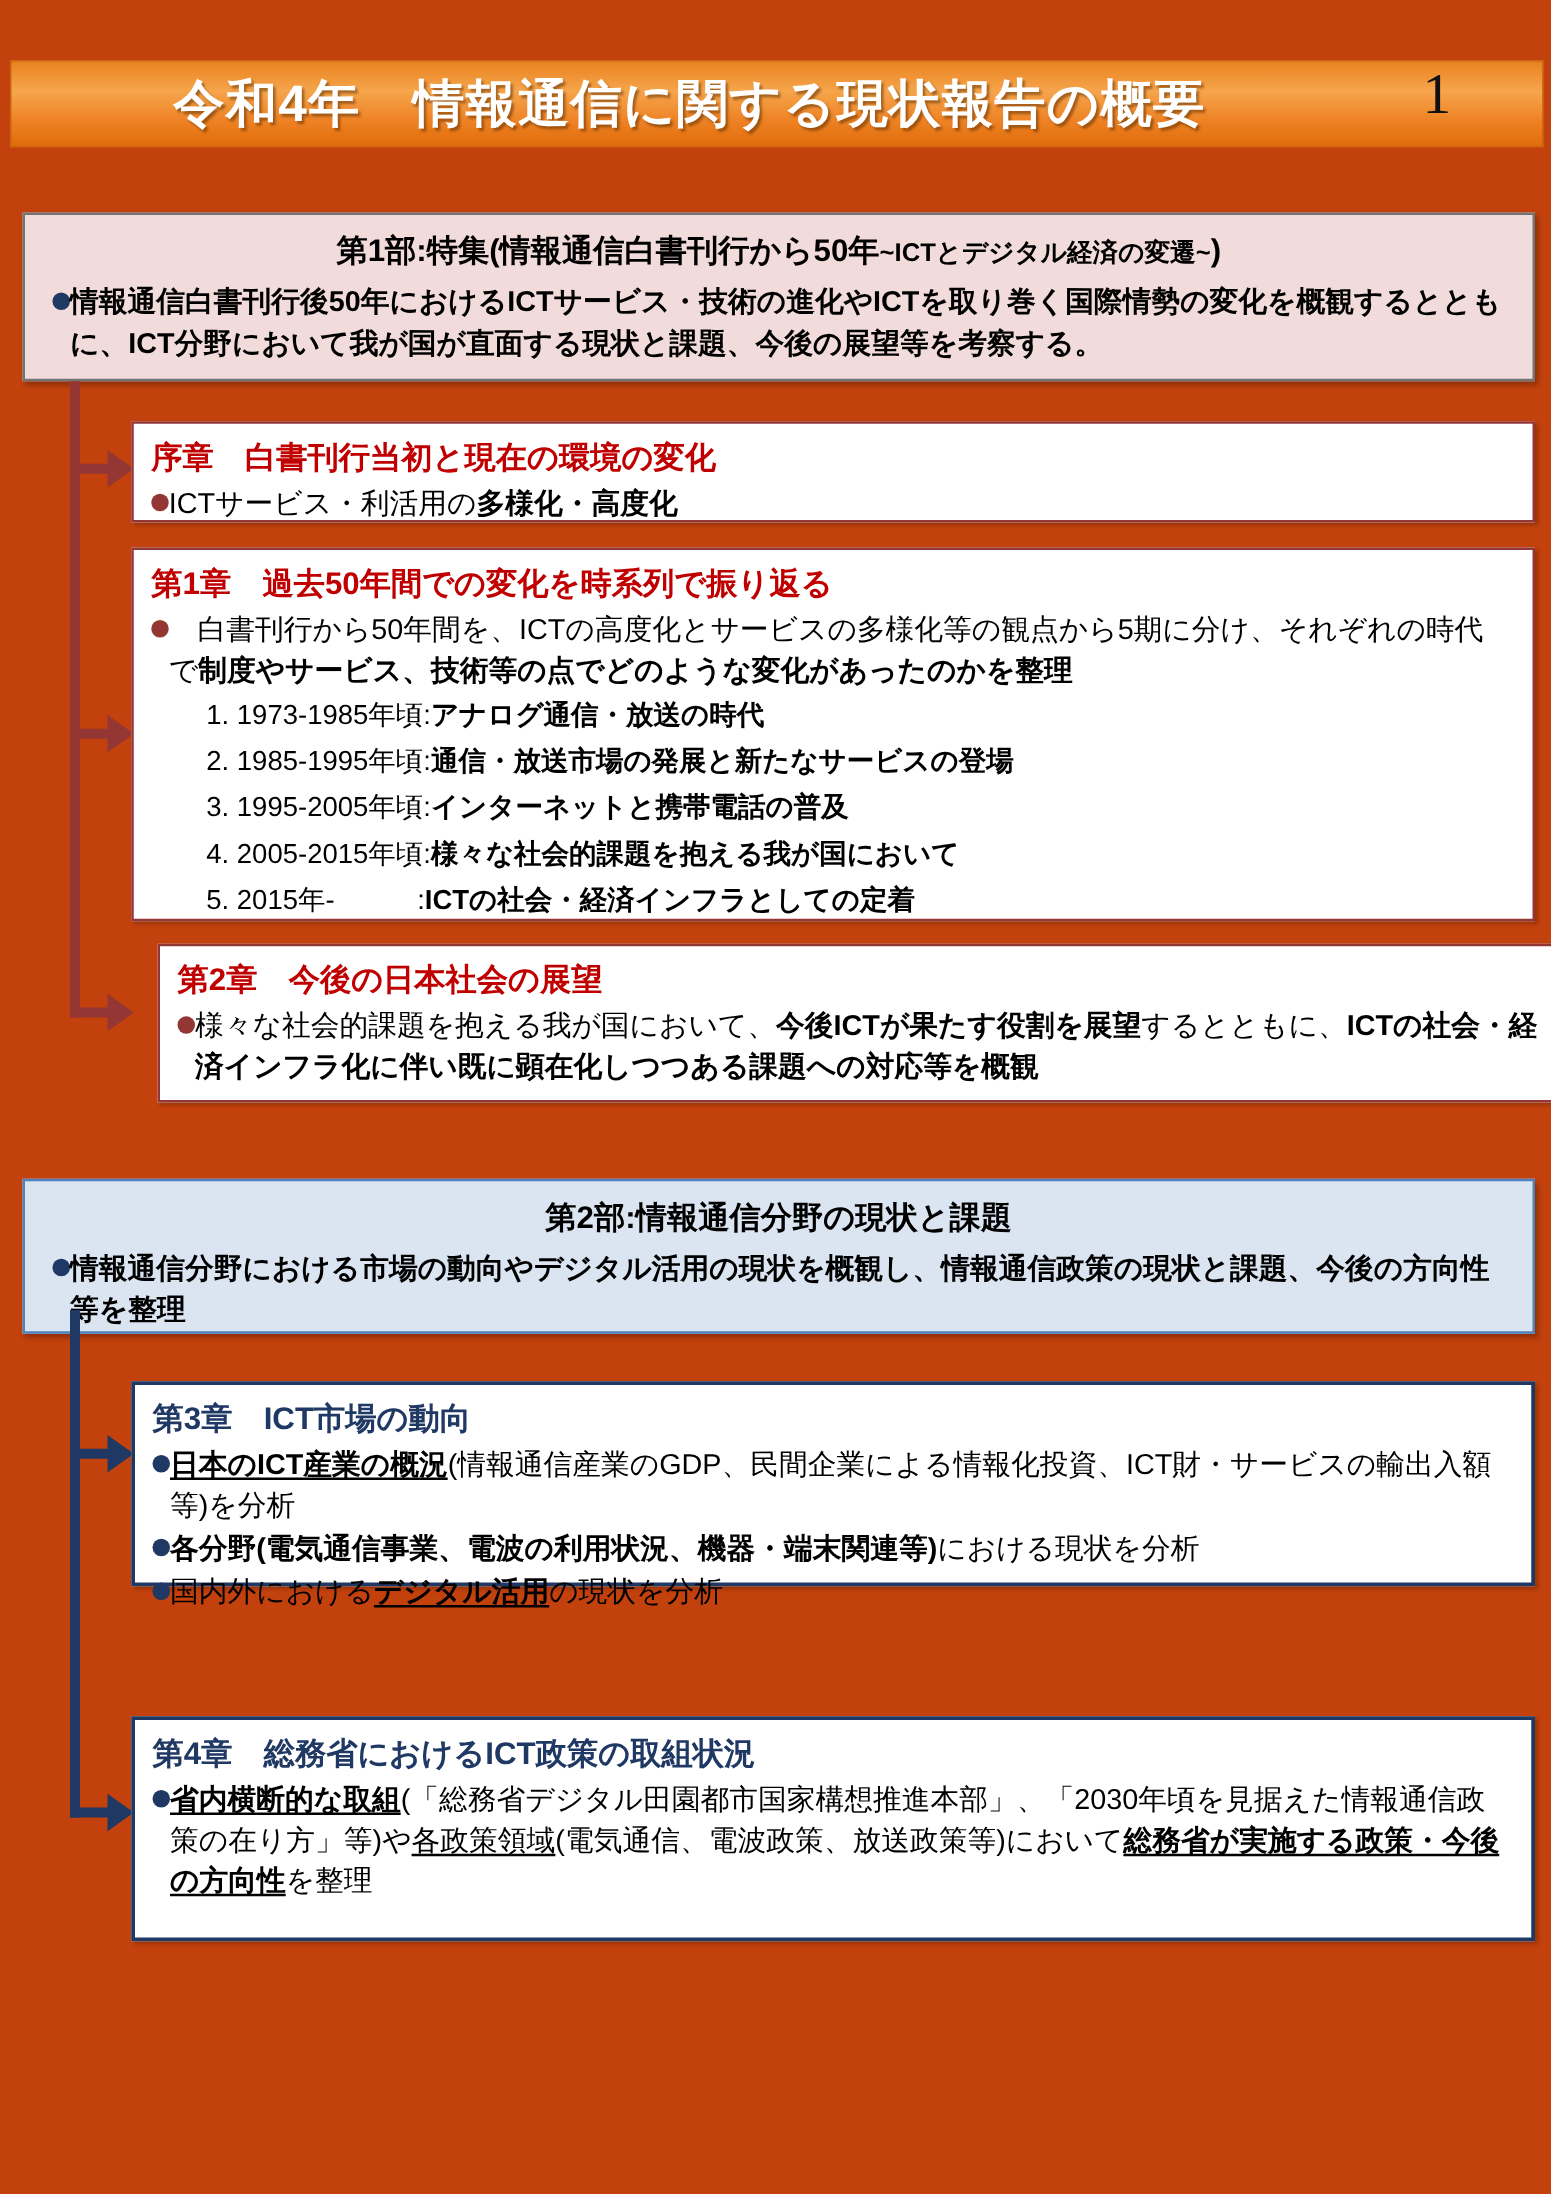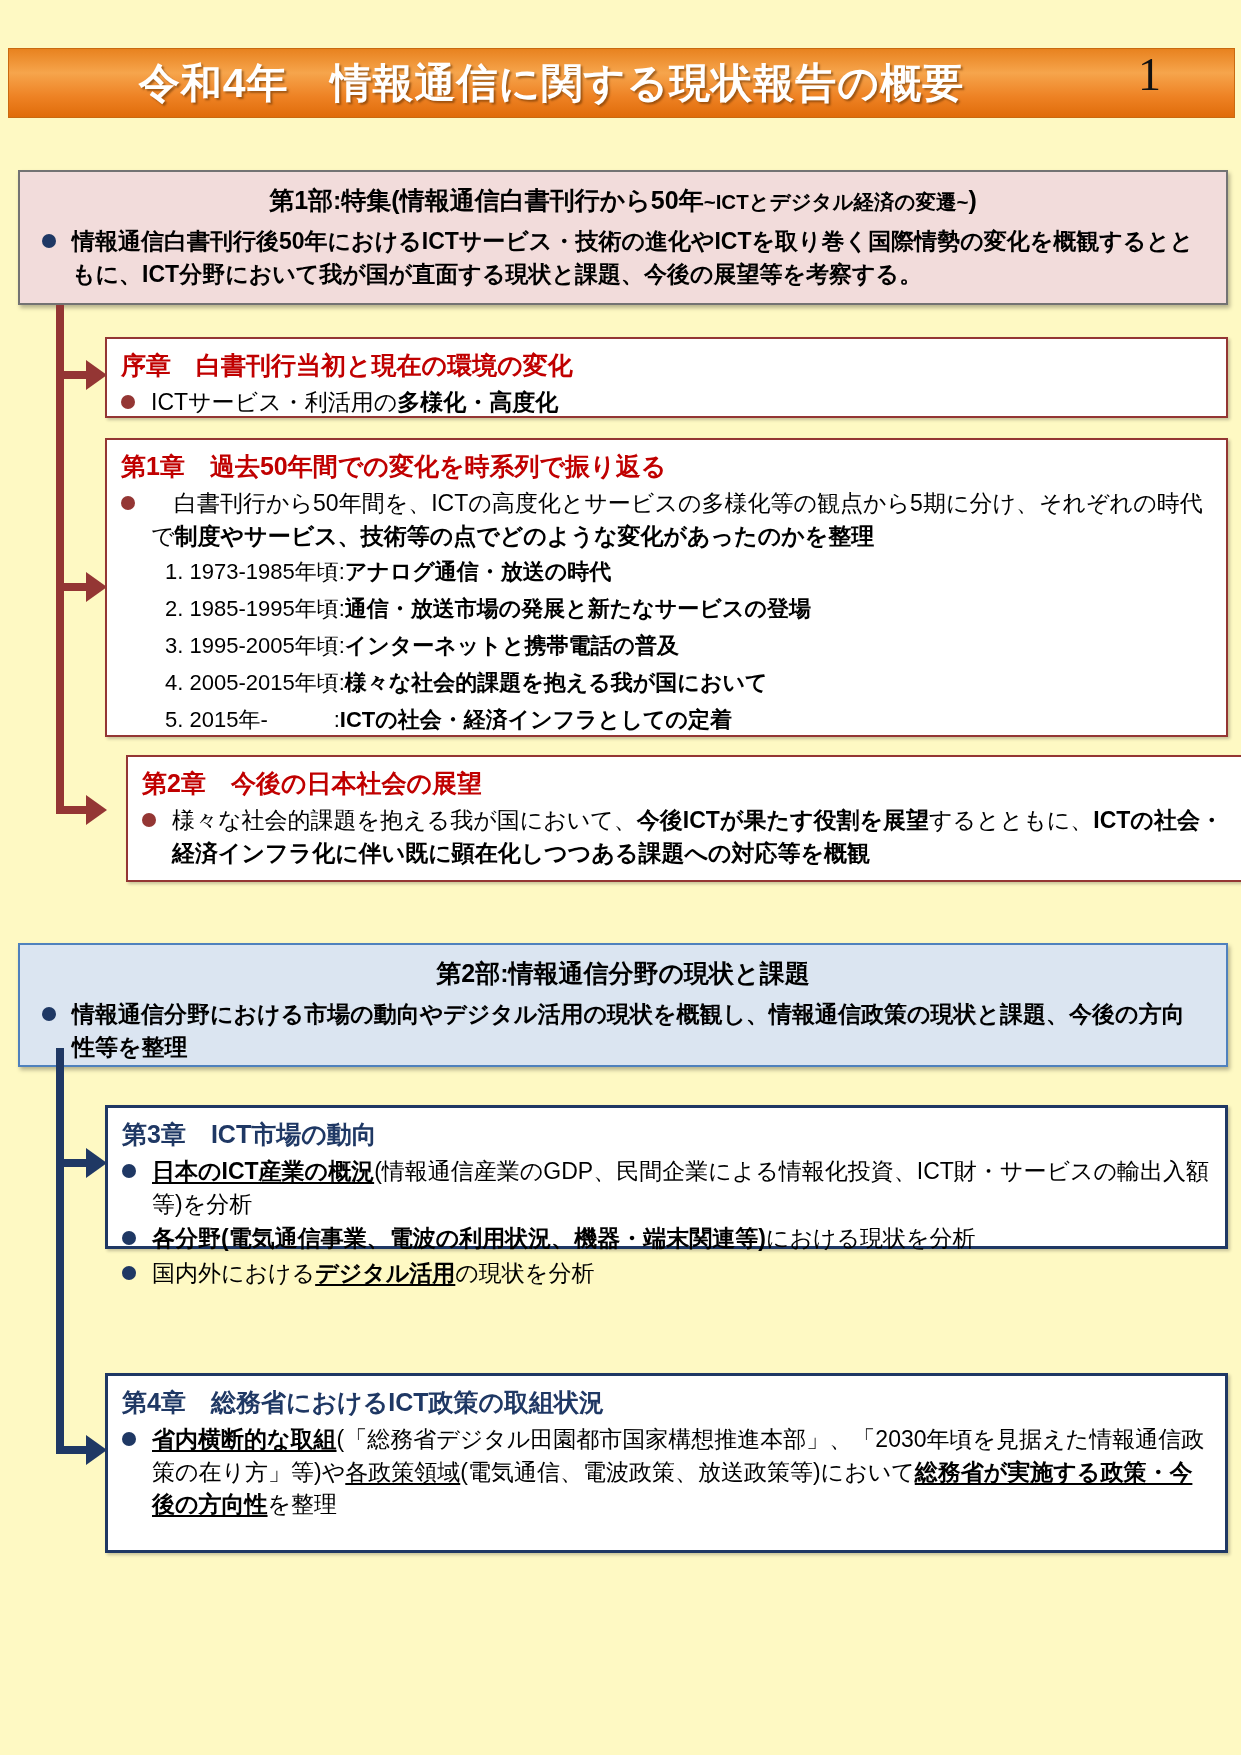--- a/index.html
+++ b/index.html
@@ -1,17 +1,17 @@
 <!DOCTYPE html>
 <html lang="ja"><head>
 <meta charset="utf-8">
 <style>
   html,body{margin:0;padding:0;background:#ffffff;}
   .page{
-    position:relative;width:1241px;height:1755px;background:#fef9c3;overflow:hidden;
+    position:relative;width:1241px;height:1755px;background:#c2410c;overflow:hidden;
     font-family:"Liberation Sans","DejaVu Sans",sans-serif;color:#000;
   }
   .b{font-weight:bold;}
   .u{text-decoration:underline;text-underline-offset:3px;}
   .s{font-size:0.82em;}
 
   
   .titlebar{
     position:absolute;left:8px;top:48px;width:1225px;height:68px;
     background:linear-gradient(180deg,#e8821f 0%,#f6a54c 35%,#ee8224 70%,#e06c0a 100%);
@@ -30,41 +30,41 @@
   
   .partbox{
     position:absolute;left:18px;width:1210px;box-sizing:border-box;
     padding:10px 22px 8px 22px;box-shadow:2px 3px 4px rgba(0,0,0,.28);
   }
   .part-red{top:170px;height:135px;background:#f2dcdb;border:2px solid #737373;}
   .part-blue{top:943px;height:124px;background:#dbe5f1;border:2px solid #4f81bd;}
   .part-title{margin:2px 0 8px 0;text-align:center;font-size:25px;font-weight:bold;color:#000;white-space:nowrap;}
 
   
-  .brow{display:flex;align-items:flex-start;gap:16px;margin:2px 0;}
+  .brow{display:flex;align-items:flex-start;gap:0;margin:2px 0;}
   .dot{flex:none;width:14px;height:14px;border-radius:50%;margin-top:9px;}
   .dot-navy{background:#1f3864;}
   .dot-dred{background:#943634;}
   .btext{margin:0;font-size:23px;line-height:1.42;}
   .part-brow .btext{font-weight:bold;}
 
   
   .chapbox{
     position:absolute;left:105px;width:1123px;box-sizing:border-box;background:#ffffff;
     padding:8px 16px 6px 14px;box-shadow:2px 2px 3px rgba(0,0,0,.22);
   }
   .chap-red{border:2px solid #943634;}
   .chap-navy{border:3px solid #1f3864;}
   .chap-title{margin:2px 0 4px 0;font-size:25px;font-weight:bold;white-space:nowrap;}
   .t-red{color:#c00000;}
   .t-navy{color:#1f3864;}
   .box-intro{top:337px;height:81px;}
   .box-ch1{top:438px;height:299px;}
   .box-ch2{top:755px;height:127px;margin-left:21px;}
-  .box-ch3{top:1105px;height:144px;}
+  .box-ch3{top:1105px;height:164px;}
   .box-ch4{top:1373px;height:180px;}
 
   .numlist{margin:2px 0 0 44px;}
   .numitem{margin:0;font-size:22px;line-height:1.68;}
 
   
   .vline,.hline{position:absolute;}
   .red-bg{background:#943634;}
   .navy-bg{background:#1f3864;}
   .vline{left:56px;width:8px;}

